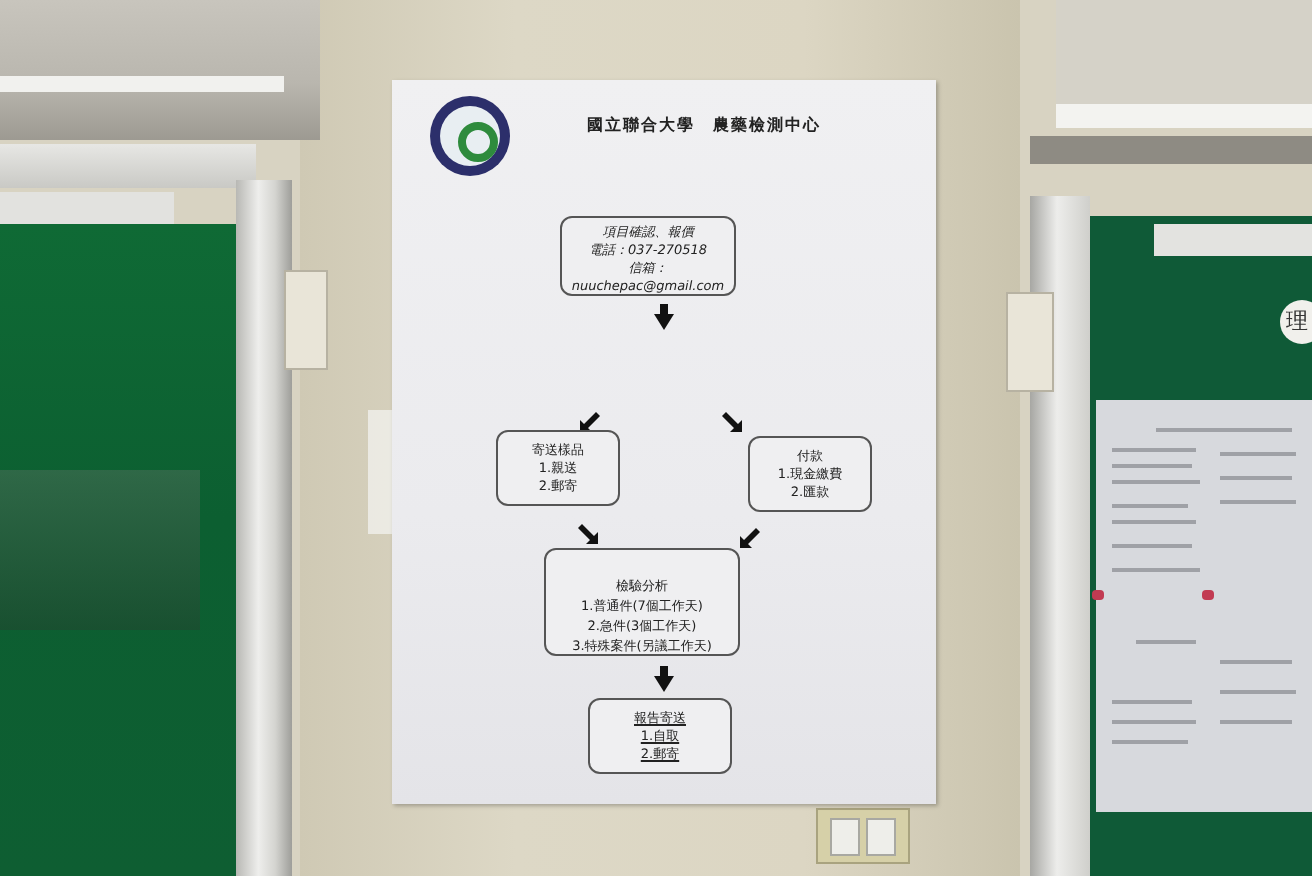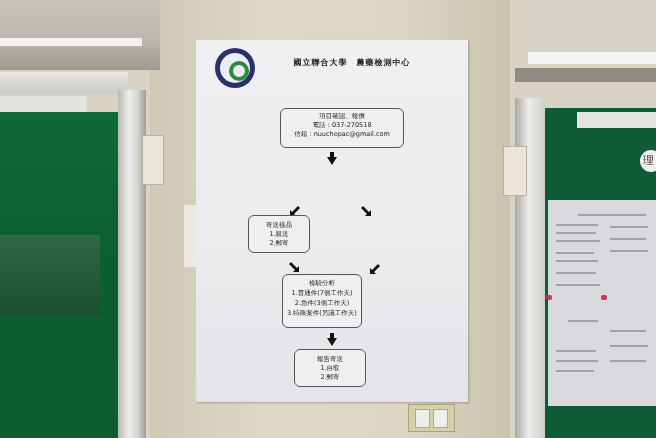--- a/index.html
+++ b/index.html
@@ -98,21 +98,21 @@
 <div class="abs tape"></div>
 
 <div class="abs poster">
   <div class="logo">
     <div class="logo-inner">
         <div class="logo-mark"></div>
       </div>
   </div>
   <div class="head-cn">國立聯合大學　農藥檢測中心</div>
 
-  <div class="box" style="left:84px;top:68px;width:124px;height:40px;padding-top:3px;box-sizing:border-box;">
+  <div class="box" style="left:84px;top:68px;width:88px;height:40px;padding-top:3px;box-sizing:border-box;font-style:italic;">
     <div>項目確認、報價</div>
     <div>電話：037-270518</div>
     <div>信箱：nuuchepac@gmail.com</div>
   </div>
   <div class="arrow-shaft" style="left:134px;top:112px;"></div>
   <div class="arrow-down" style="left:131px;top:117px;"></div>
 
 
   <div class="abs arrow-diag" style="left:92px;top:162px;">
     <svg width="12" height="12" viewBox="0 0 12 12">
@@ -124,39 +124,44 @@
         <path d="M2 1 L8 7 L10 5 L10 11 L4 11 L6 9 L0 3 Z" fill="#111"></path>
       </svg>
   </div>
 
   <div class="box" style="left:36px;top:175px;width:62px;height:38px;padding-top:5px;box-sizing:border-box;margin-left:16px;">
     <div>寄送樣品</div>
     <div>1.親送</div>
     <div>2.郵寄</div>
   </div>
 
+  <div class="box" style="left:178px;top:178px;width:62px;height:38px;padding-top:5px;box-sizing:border-box;">
+    <div>付款</div>
+    <div>1.現金繳費</div>
+    <div>2.匯款</div>
+  </div>
 
   <div class="abs arrow-diag" style="left:93px;top:218px;">
     <svg width="12" height="12" viewBox="0 0 12 12">
         <path d="M2 1 L8 7 L10 5 L10 11 L4 11 L6 9 L0 3 Z" fill="#111"></path>
       </svg>
   </div>
   <div class="abs arrow-diag" style="left:172px;top:220px;">
     <svg width="12" height="12" viewBox="0 0 12 12">
         <path d="M10 1 L4 7 L2 5 L2 11 L8 11 L6 9 L12 3 Z" fill="#111"></path>
       </svg>
   </div>
 
-  <div class="box" style="left:86px;top:234px;width:80px;height:54px;padding-top:3px;box-sizing:border-box;line-height:10px;">
+  <div class="box" style="left:76px;top:234px;width:98px;height:54px;padding-top:13px;box-sizing:border-box;line-height:10px;">
     <div>檢驗分析</div>
     <div>1.普通件(7個工作天)</div>
     <div>2.急件(3個工作天)</div>
     <div>3.特殊案件(另議工作天)</div>
   </div>
   <div class="arrow-shaft" style="left:134px;top:293px;"></div>
   <div class="arrow-down" style="left:131px;top:298px;"></div>
 
-  <div class="box" style="left:98px;top:309px;width:72px;height:38px;padding-top:5px;box-sizing:border-box;">
+  <div class="box" style="left:98px;top:309px;width:72px;height:38px;padding-top:5px;box-sizing:border-box;text-decoration:underline;">
     <div>報告寄送</div>
     <div>1.自取</div>
     <div>2.郵寄</div>
   </div>
 </div>
 
 </body></html>

